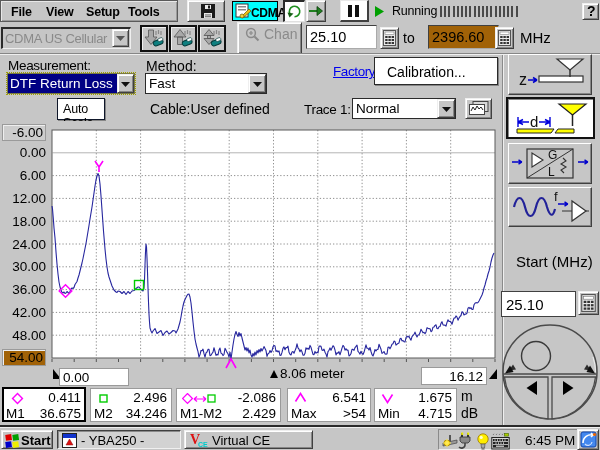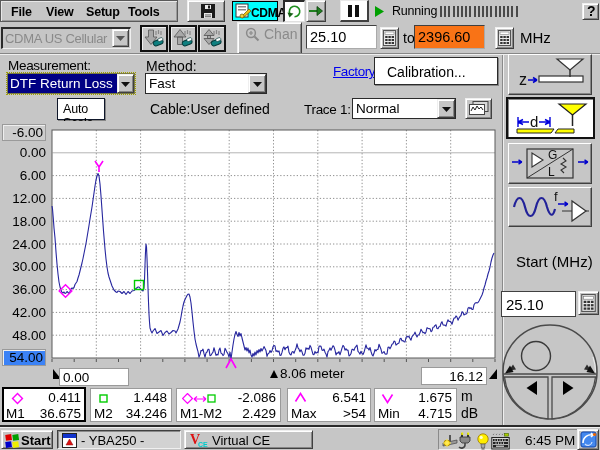--- a/index.html
+++ b/index.html
@@ -136,21 +136,21 @@
         <rect x="2.2" y="9" width="2.4" height="2"></rect>
           <rect x="5.4" y="9" width="2.4" height="2"></rect>
           <rect x="8.6" y="9" width="2.4" height="2"></rect>
         <rect x="2.2" y="12" width="2.4" height="2"></rect>
           <rect x="5.4" y="12" width="2.4" height="2"></rect>
           <rect x="8.6" y="12" width="2.4" height="2"></rect>
       </g>
     </svg>
   </div>
   <span class="abs" style="left:403px;top:8px;font-size:14px;">to</span>
-  <div class="abs" style="left:414px;top:3px;width:71px;height:24px;background:#f97316;border:1px solid #404040;border-right:1px solid #aaa;border-bottom:1px solid #aaa;">
+  <div class="abs" style="left:428px;top:3px;width:71px;height:24px;background:#a16207;border:1px solid #404040;border-right:1px solid #aaa;border-bottom:1px solid #aaa;">
     <span class="abs" style="left:3px;top:3px;font-size:14.5px;">2396.60</span>
   </div>
   <div class="abs raised" style="left:495px;top:5px;width:19px;height:22px;">
     <svg class="abs" style="left:2px;top:2px;" width="13" height="16" viewBox="0 0 13 16">
       <rect x="0.5" y="0.5" width="12" height="15" fill="#e8e8e8" stroke="#555"></rect>
       <rect x="2" y="2" width="9" height="2.6" fill="#fff" stroke="#666" stroke-width="0.5"></rect>
       <g fill="#333">
         <rect x="2.2" y="6" width="2.4" height="2"></rect>
           <rect x="5.4" y="6" width="2.4" height="2"></rect>
           <rect x="8.6" y="6" width="2.4" height="2"></rect>
@@ -228,21 +228,21 @@
   </div>
   <span class="abs ylab" style="top:24px;">0.00</span>
   <span class="abs ylab" style="top:47px;">6.00</span>
   <span class="abs ylab" style="top:70px;">12.00</span>
   <span class="abs ylab" style="top:93px;">18.00</span>
   <span class="abs ylab" style="top:116px;">24.00</span>
   <span class="abs ylab" style="top:138px;">30.00</span>
   <span class="abs ylab" style="top:161px;">36.00</span>
   <span class="abs ylab" style="top:184px;">42.00</span>
   <span class="abs ylab" style="top:207px;">48.00</span>
-  <div class="abs" style="left:2px;top:228px;width:44px;height:17px;border:1px solid #9a9a9a;background:#3b82f6;box-shadow:inset 1px 1px 0 #eee;">
+  <div class="abs" style="left:2px;top:228px;width:44px;height:17px;border:1px solid #9a9a9a;background:#a16207;box-shadow:inset 1px 1px 0 #eee;">
     <span class="abs" style="right:2px;top:0px;font-size:13.5px;">54.00</span>
   </div>
   <svg class="abs" style="left:47px;top:0px;" width="456" height="250" viewBox="47 121 456 250">
     <rect x="52" y="130" width="443" height="228" fill="#ffffff" stroke="none"></rect>
     <line x1="52.5" y1="152.8" x2="495" y2="152.8" stroke="#b4b4b4" stroke-width="1"></line>
       <line x1="52.5" y1="175.6" x2="495" y2="175.6" stroke="#909090" stroke-width="1" stroke-dasharray="1.3,2"></line>
       <line x1="52.5" y1="198.4" x2="495" y2="198.4" stroke="#909090" stroke-width="1" stroke-dasharray="1.3,2"></line>
       <line x1="52.5" y1="221.2" x2="495" y2="221.2" stroke="#909090" stroke-width="1" stroke-dasharray="1.3,2"></line>
       <line x1="52.5" y1="244.0" x2="495" y2="244.0" stroke="#909090" stroke-width="1" stroke-dasharray="1.3,2"></line>
       <line x1="52.5" y1="266.8" x2="495" y2="266.8" stroke="#909090" stroke-width="1" stroke-dasharray="1.3,2"></line>
@@ -314,21 +314,21 @@
       </svg>
     <span class="abs" style="right:3px;top:1px;">0.411</span>
     <span class="abs" style="left:2px;top:17px;">M1</span>
     <span class="abs" style="right:3px;top:17px;">36.675</span>
   </div>
 
   <div class="abs" style="left:90px;top:1px;width:82px;height:34px;background:#fff;border:1px solid #9a9a9a;">
     <svg class="abs" style="left:8px;top:5px;" width="9" height="9" viewBox="0 0 9 9">
         <rect x="1" y="1" width="7" height="7" fill="none" stroke="#00cc00" stroke-width="1.4"></rect>
       </svg>
-    <span class="abs" style="right:4px;top:1px;">1.448</span>
+    <span class="abs" style="right:4px;top:1px;">2.496</span>
     <span class="abs" style="left:3px;top:17px;">M2</span>
     <span class="abs" style="right:4px;top:17px;">34.246</span>
   </div>
 
   <div class="abs" style="left:176px;top:1px;width:105px;height:34px;background:#fff;border:1px solid #9a9a9a;">
     <svg class="abs" style="left:5px;top:4px;" width="36" height="12" viewBox="0 0 36 12">
       <rect x="2" y="2" width="7" height="7" fill="none" stroke="#ff00ff" stroke-width="1.3" transform="rotate(45 5.5 5.5)"></rect>
       <path d="M12,6 L24,6 M12,6 L15,3.5 M12,6 L15,8.5 M24,6 L21,3.5 M24,6 L21,8.5" stroke="#ff00ff" stroke-width="1.2" fill="none"></path>
       <rect x="26" y="2" width="7" height="7" fill="none" stroke="#00cc00" stroke-width="1.3"></rect>
     </svg>

